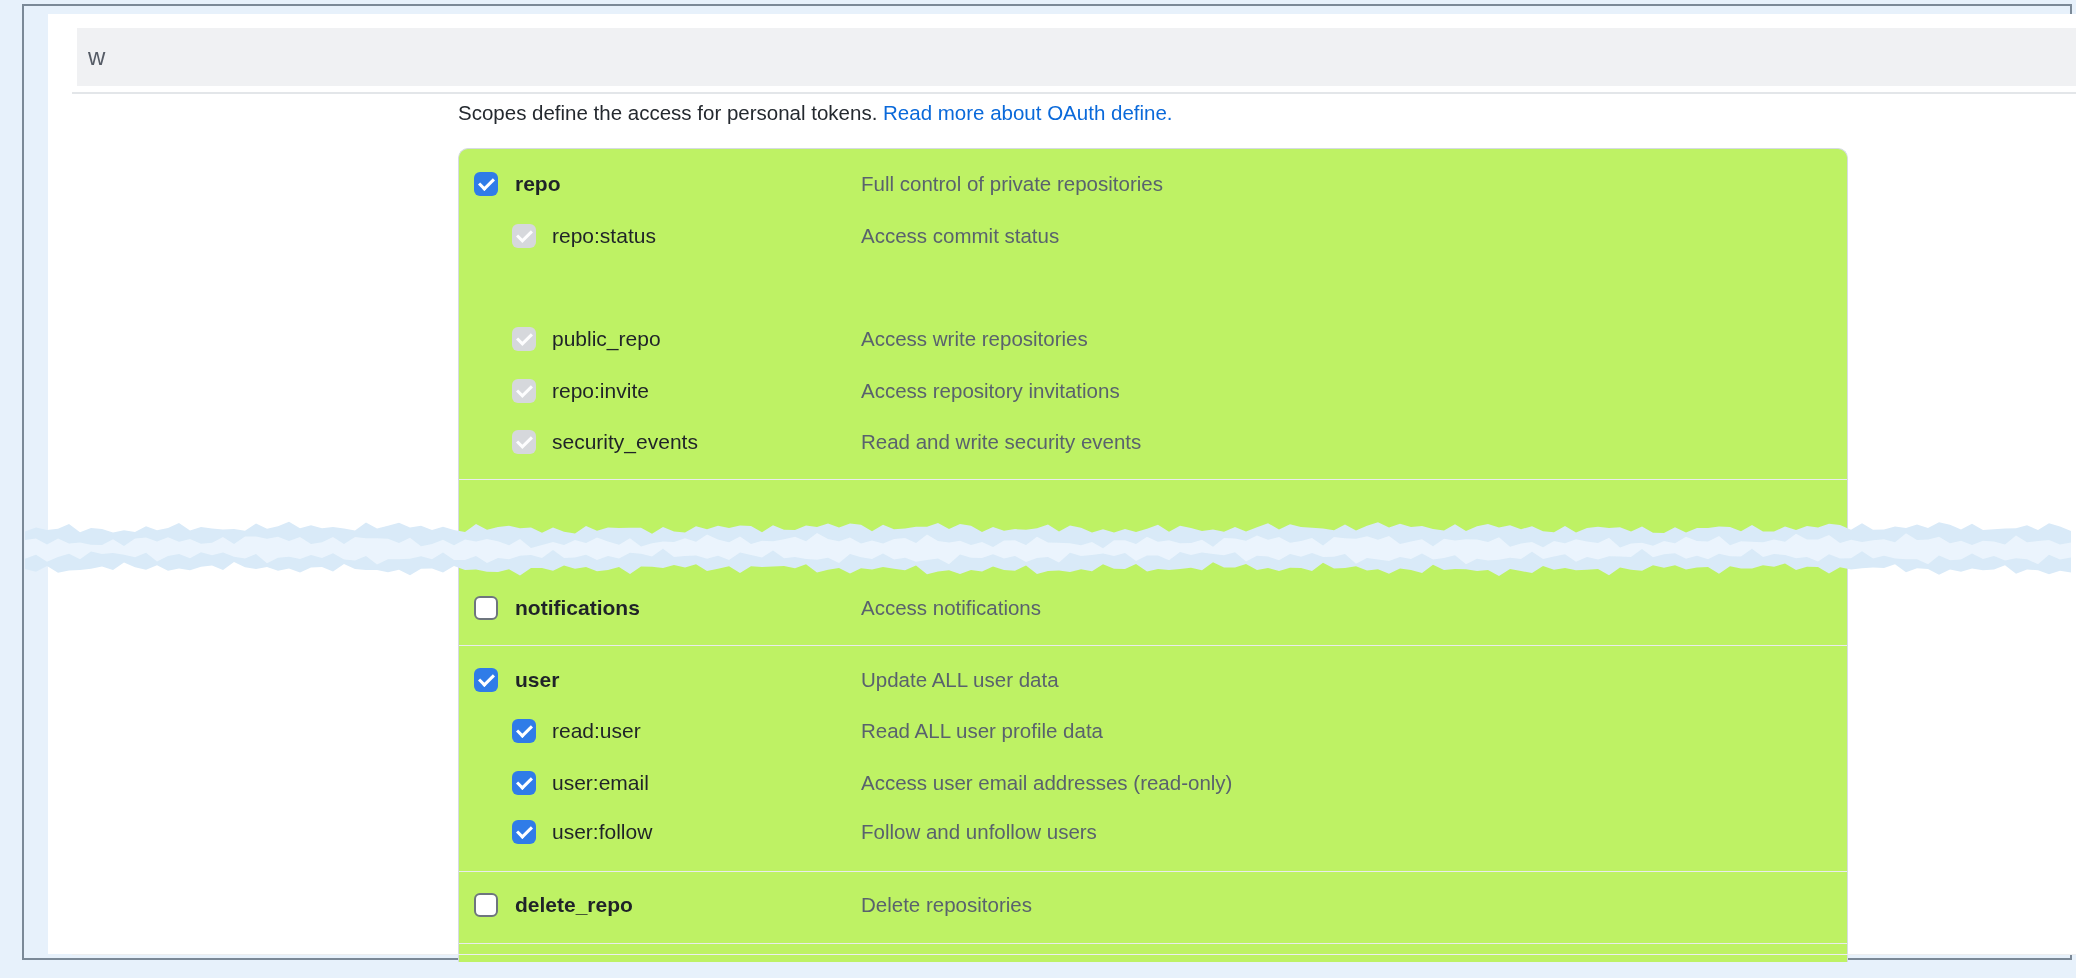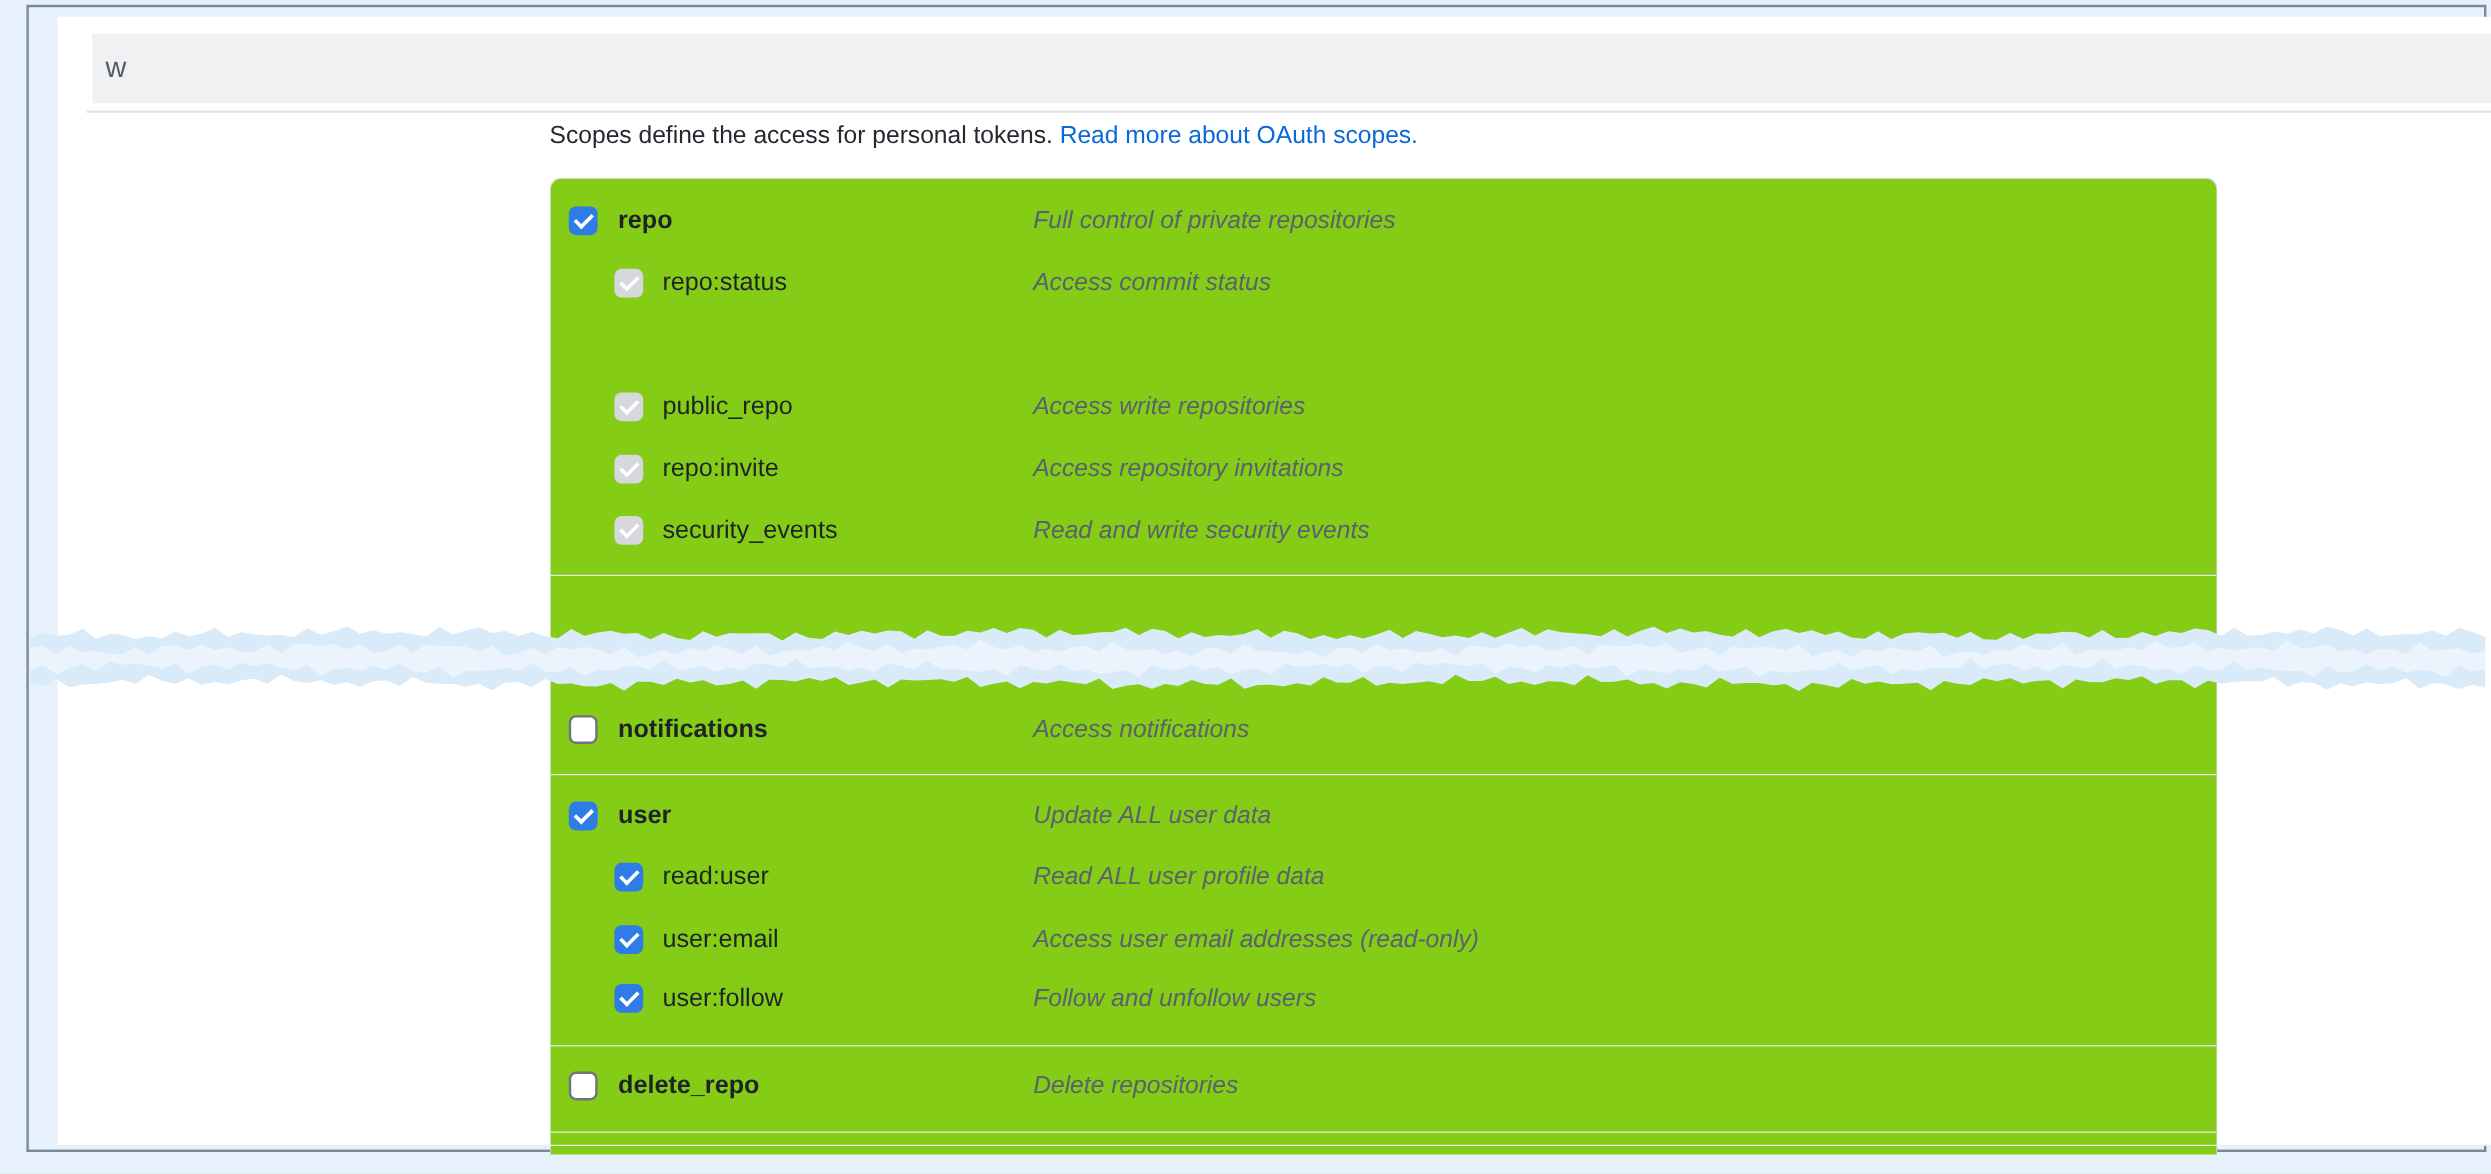--- a/index.html
+++ b/index.html
@@ -16,56 +16,56 @@
   #headerbar .wlabel{position:absolute;left:11px;top:0;line-height:58px;font-size:24px;color:#565c66;}
   #header-divider{position:absolute;left:24px;top:78px;width:2036px;height:2px;background:#e3e6e9;}
 
   
   #intro{position:absolute;left:410px;top:86px;font-size:20.5px;line-height:26px;color:#24292f;}
   #intro a{color:#0a69da;text-decoration:none;cursor:pointer;}
 
   
   #scopes-box{position:absolute;left:410px;top:134px;width:1390px;height:814px;
               border:1px solid #d5dbe2;border-bottom:none;border-radius:10px 10px 0 0;
-              background:#84cc16;box-sizing:border-box;}
+              background:#bef264;box-sizing:border-box;}
   .row{position:absolute;left:0;width:100%;height:26px;}
   .cb{position:absolute;top:1px;width:24px;height:24px;border-radius:6px;box-sizing:border-box;}
   .row.top .cb{left:15px;}
   .row.sub .cb{left:53px;}
   .cb-checked{background:#2f7ce8;}
   .cb-checked::after{content:"";position:absolute;left:8px;top:3px;width:6px;height:12px;
       border:solid #fff;border-width:0 3px 3px 0;transform:rotate(45deg);}
   .cb-disabled{background:#d6d8dc;}
   .cb-disabled::after{content:"";position:absolute;left:8px;top:3px;width:6px;height:12px;
       border:solid rgba(255,255,255,.95);border-width:0 3px 3px 0;transform:rotate(45deg);}
   .cb-empty{background:#fff;border:2px solid #6e757e;}
   .scope-label{position:absolute;top:0;line-height:26px;font-size:21px;color:#1f2328;}
   .row.top .scope-label{left:56px;font-weight:bold;}
   .row.sub .scope-label{left:93px;}
-  .scope-desc{position:absolute;left:402px;top:0;line-height:26px;font-size:20.5px;color:#59626d;font-style:italic;}
+  .scope-desc{position:absolute;left:402px;top:0;line-height:26px;font-size:20.5px;color:#59626d;}
   .divider{position:absolute;left:0;width:100%;height:1px;background:#e9ebee;}
   #bottom-line{position:absolute;left:24px;top:940px;width:2036px;height:1px;background:#eceef0;}
 
   
   #tear-svg{position:absolute;left:0;top:0;pointer-events:none;}
 </style>
 </head>
 <body>
 
 <div id="page">
 
   <div id="window">
     <div id="content">
 
       <div id="headerbar">
         <span class="wlabel">w</span>
       </div>
       <div id="header-divider"></div>
 
-      <div id="intro"><span>Scopes define the access for personal tokens. </span><a href="#">Read more about OAuth scopes.</a></div>
+      <div id="intro"><span>Scopes define the access for personal tokens. </span><a href="#">Read more about OAuth define.</a></div>
 
       <div id="scopes-box">
 
         <div class="row top" style="top:22px">
           <span class="cb cb-checked"></span>
           <span class="scope-label">repo</span>
           <span class="scope-desc">Full control of private repositories</span>
         </div>
         <div class="row sub" style="top:74px">
           <span class="cb cb-disabled"></span>

